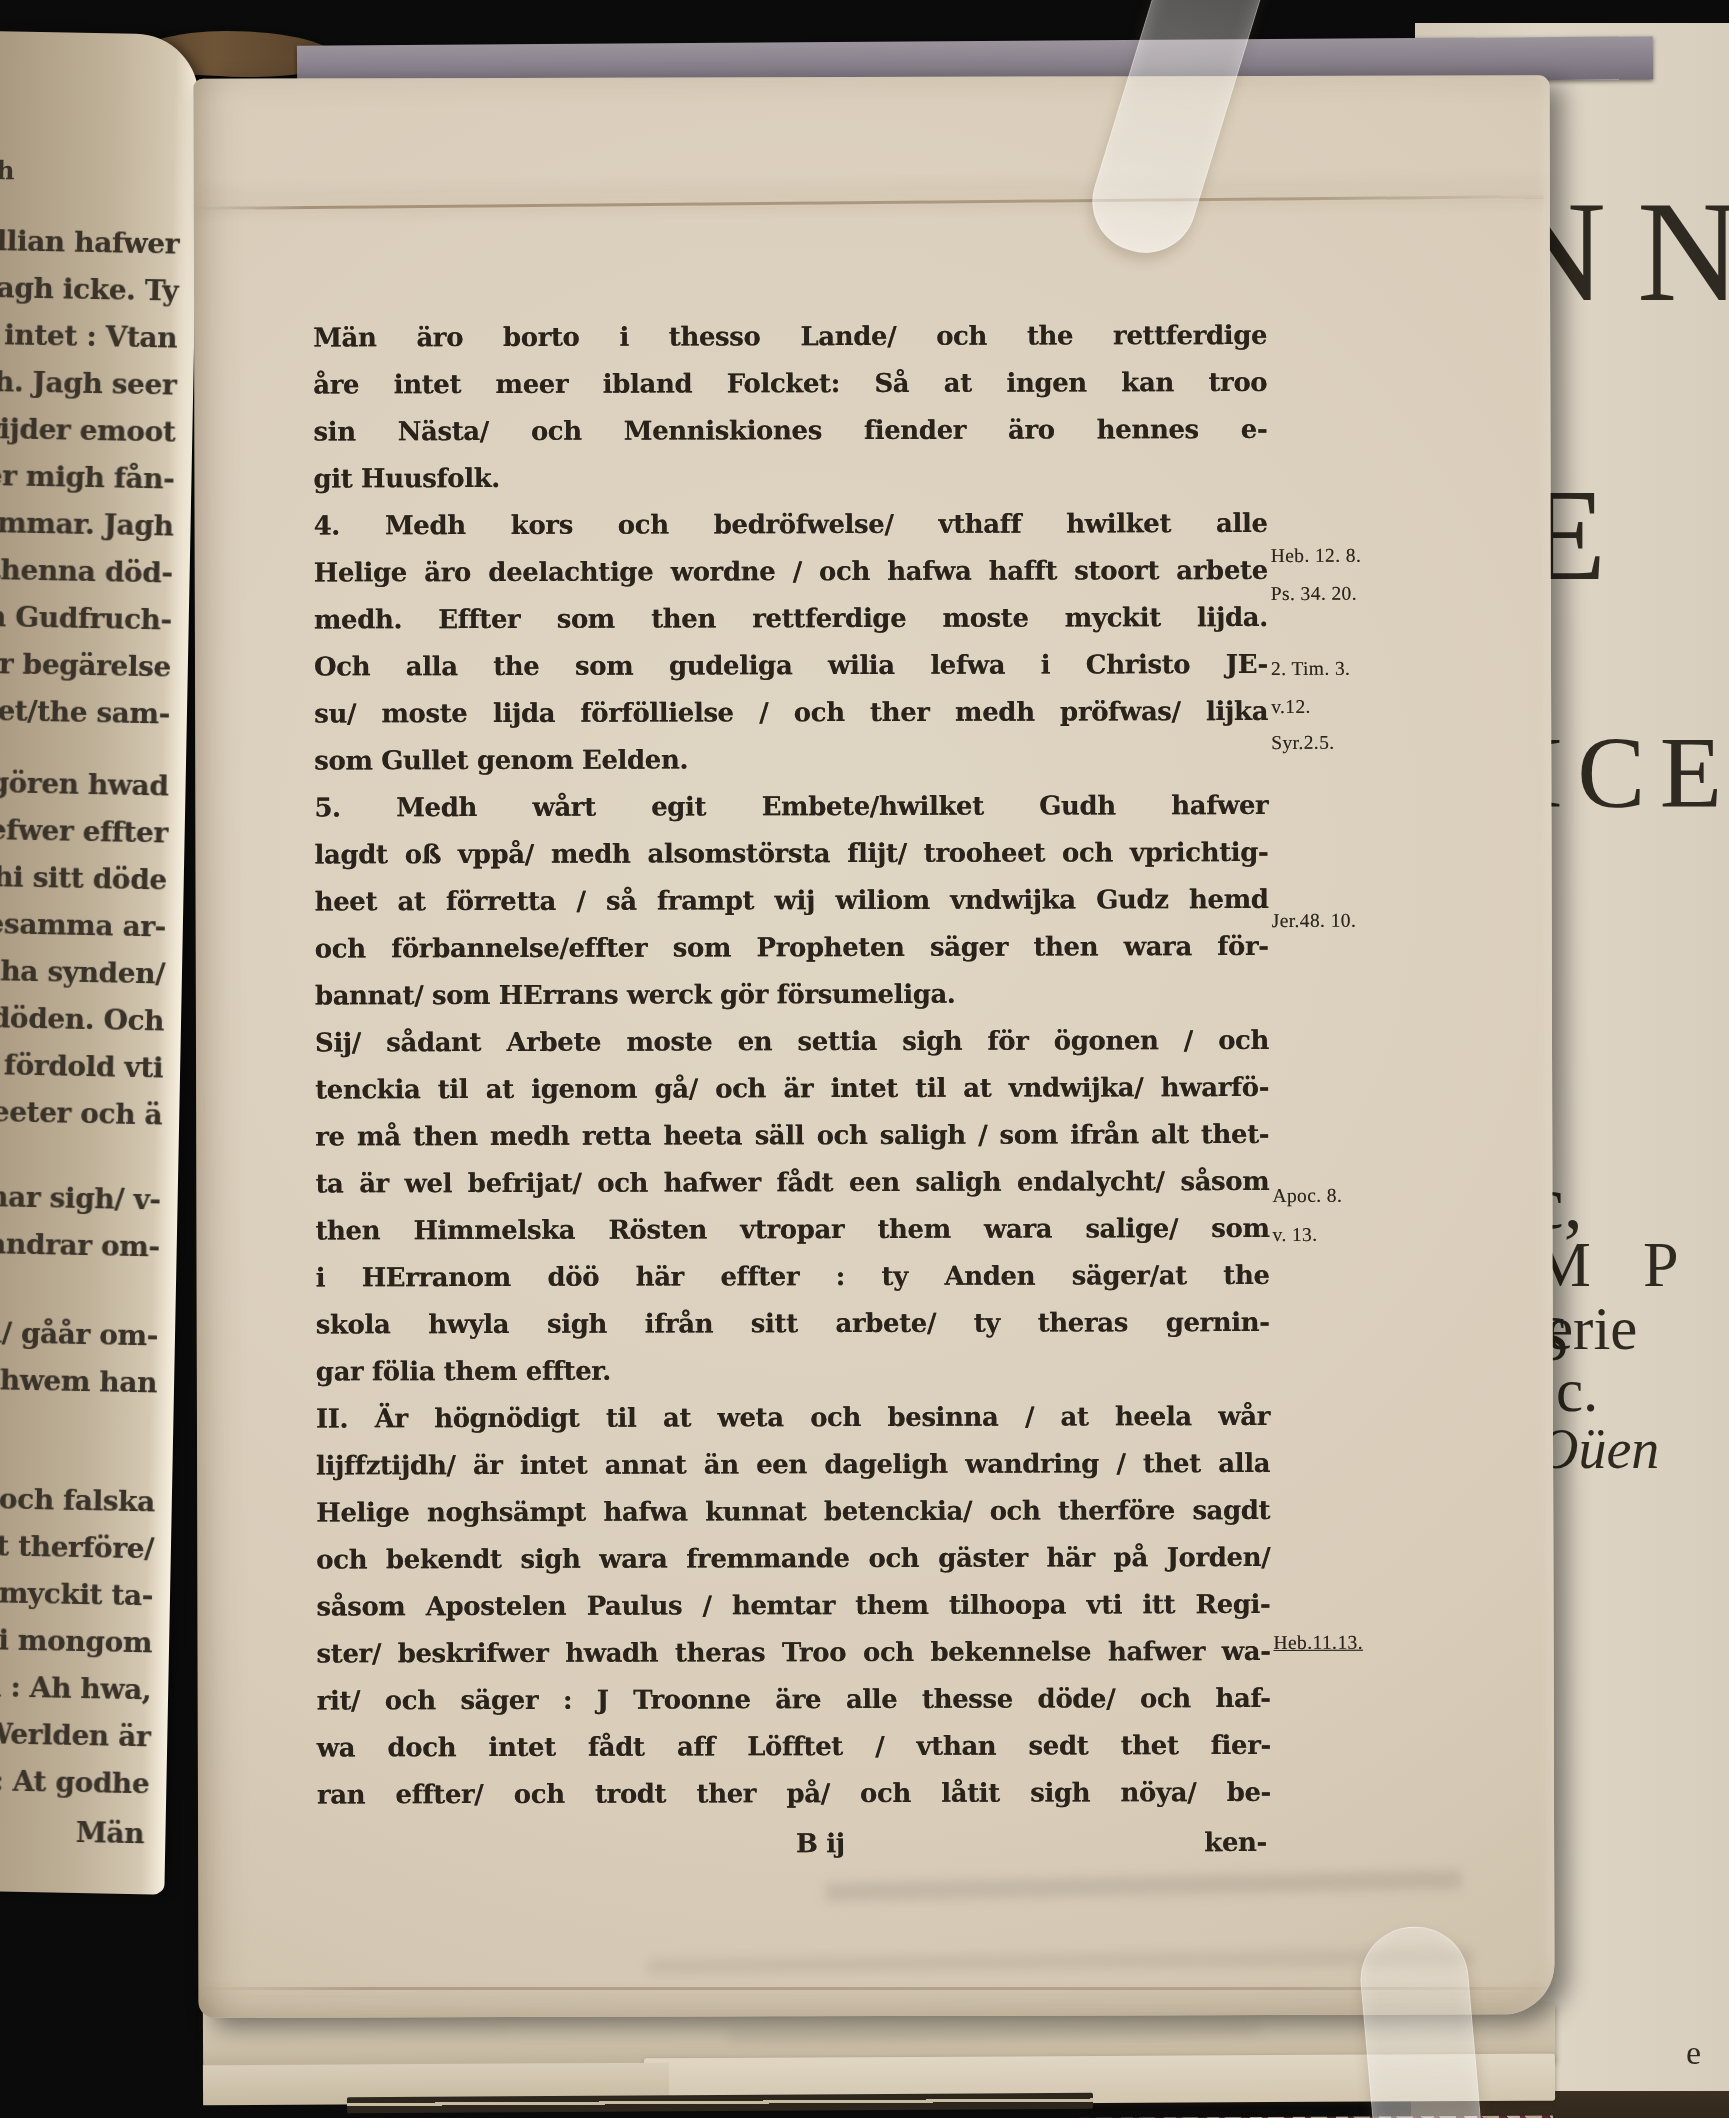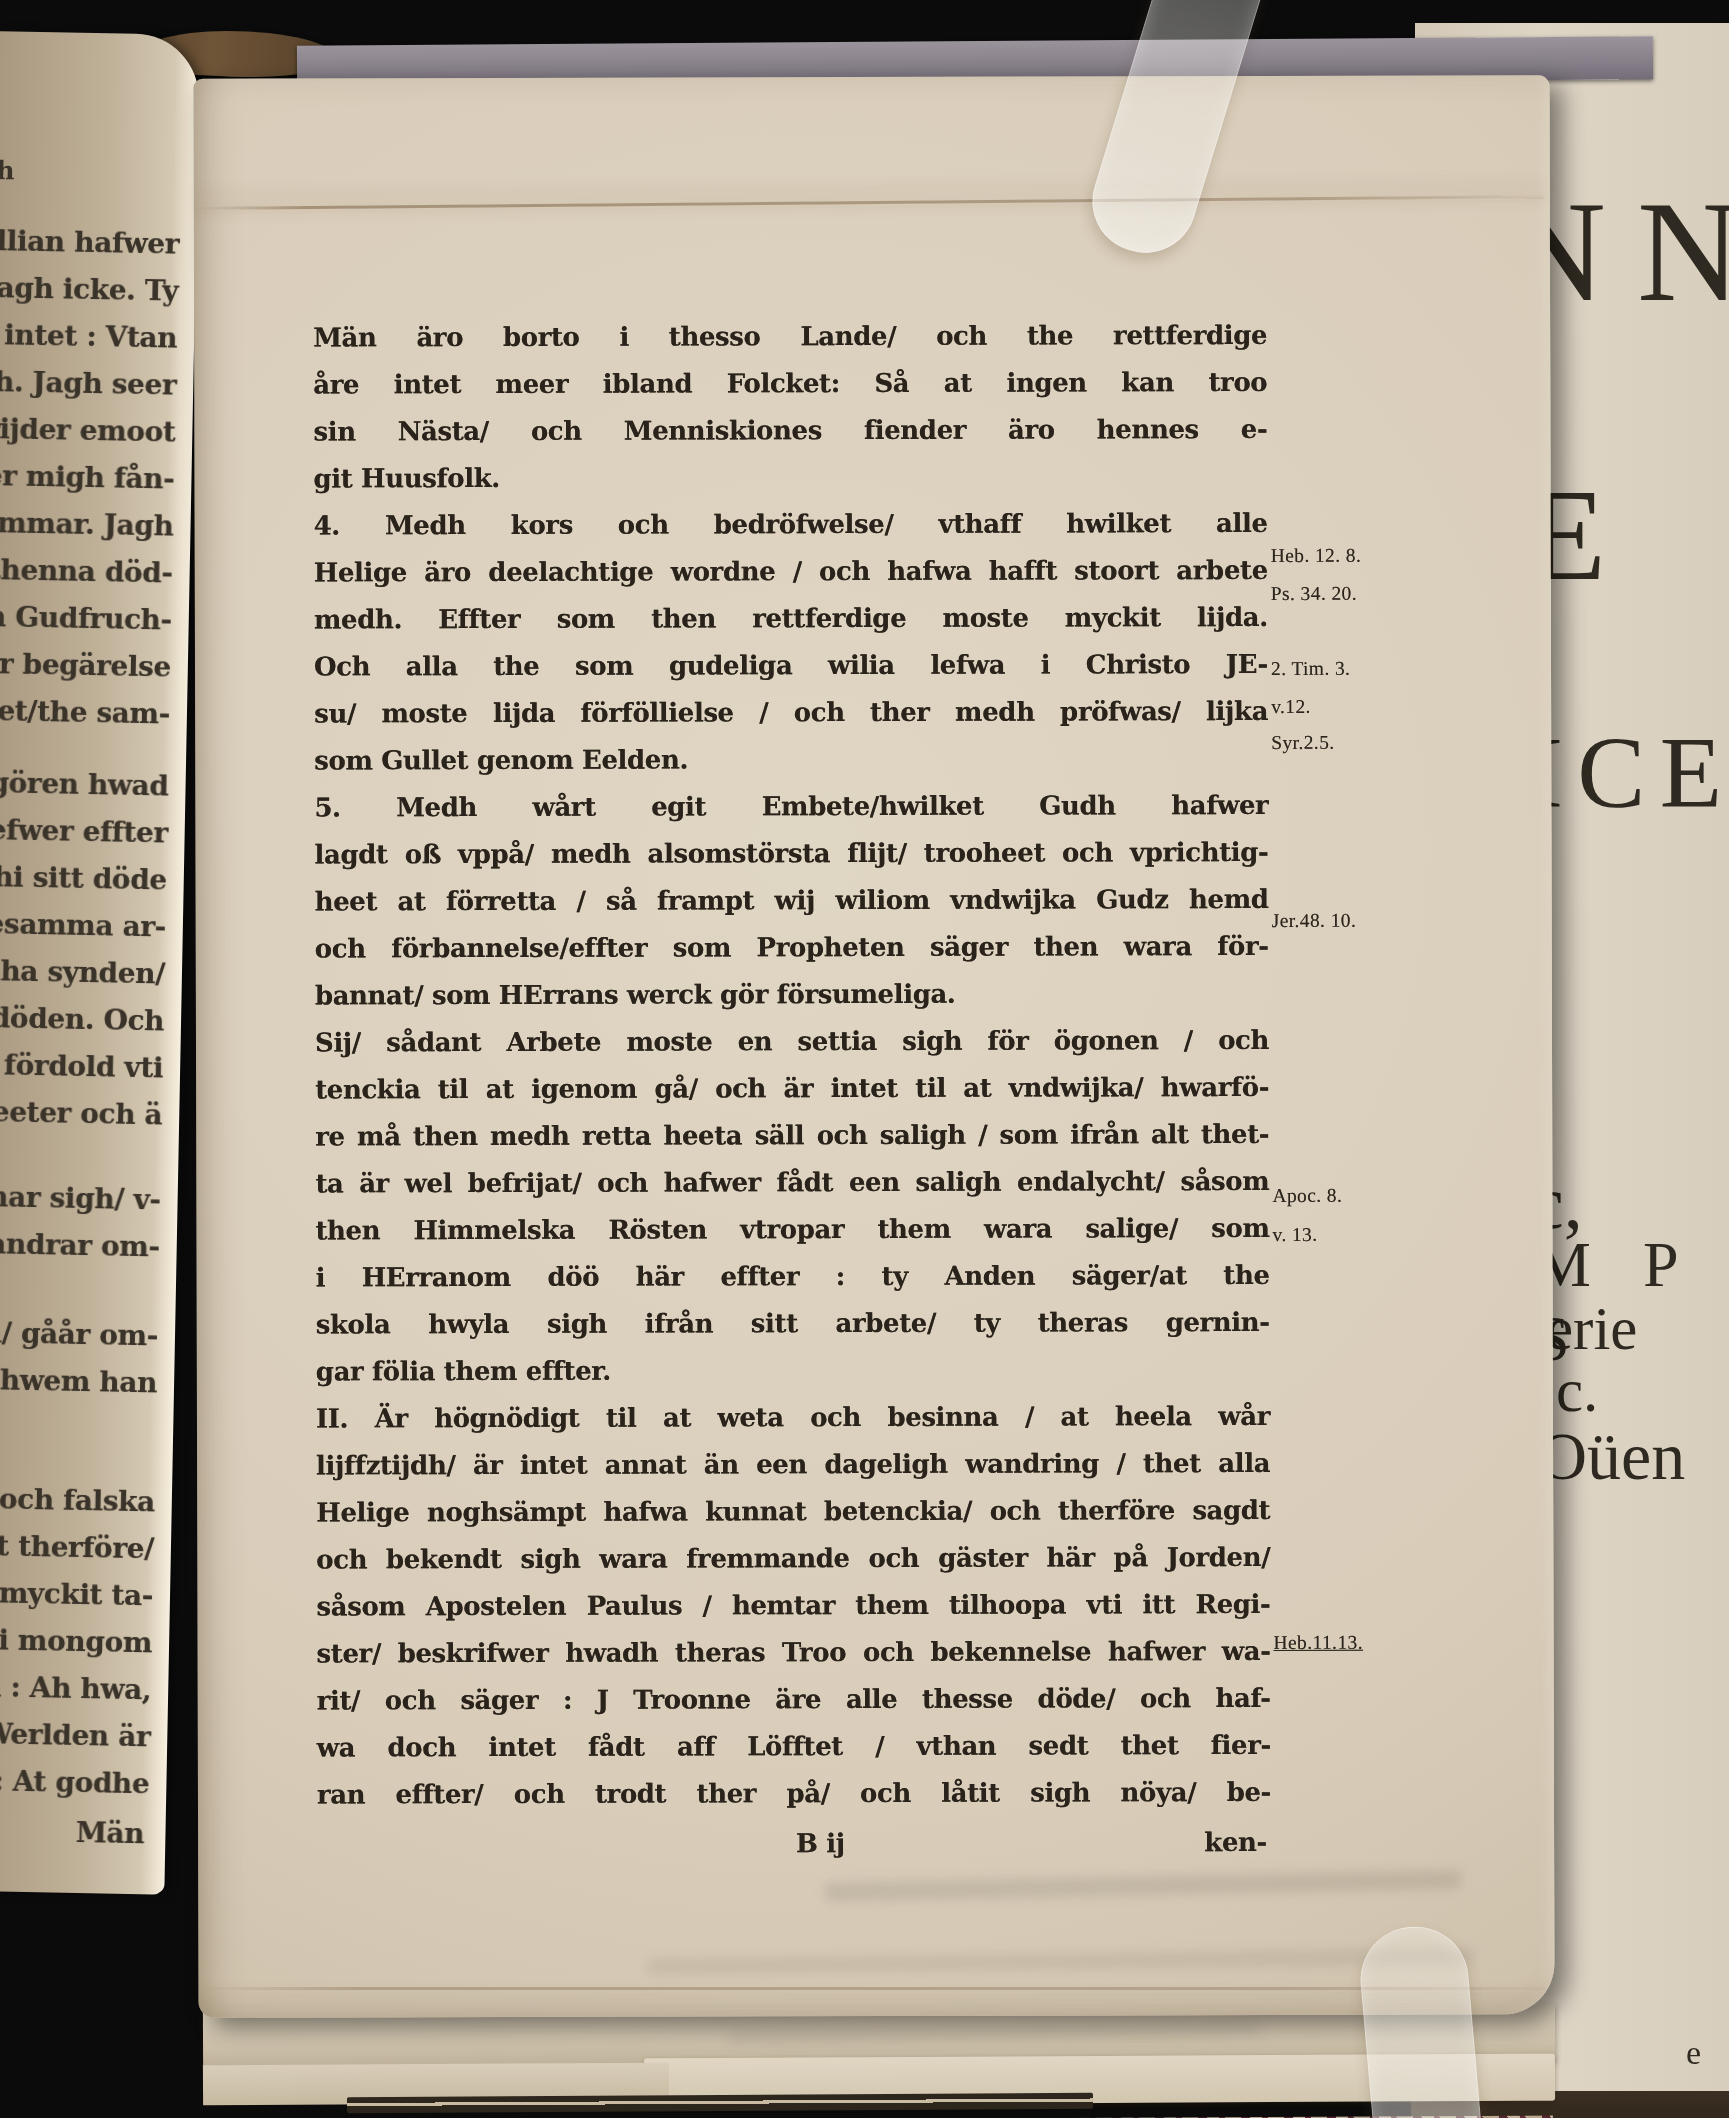--- a/index.html
+++ b/index.html
@@ -18,21 +18,21 @@
   .under-page .frag{position:absolute;color:#2f2a21;font-family:"Liberation Serif","DejaVu Serif",serif;}
   .fr-n1{left:87px;top:146px;font-size:144px;}
   .fr-n2{left:222px;top:146px;font-size:144px;}
   .fr-e1{left:111px;top:436px;font-size:131px;}
   .fr-ice{left:114px;top:691px;font-size:102px;letter-spacing:14.4px;}
   .fr-ne{left:127px;top:979px;font-size:106px;letter-spacing:6px;}
   .fr-cp{left:115px;top:1136px;font-size:76px;}
   .fr-mps{left:119px;top:1205px;font-size:64px;letter-spacing:18px;}
   .fr-erie{left:131px;top:1271px;font-size:61px;}
   .fr-c{left:141px;top:1333px;font-size:61px;}
-  .fr-ouen{left:123px;top:1394px;font-size:68px;}
+  .fr-ouen{left:123px;top:1394px;font-size:56px;font-style:italic;}
   .fr-dela{left:196px;top:1508px;font-size:64px;}
   .fr-es{left:271px;top:2011px;font-size:34px;}
   .board{position:absolute;left:1411px;top:2091px;width:318px;height:71px;z-index:1;
     background:linear-gradient(180deg,#3a2f22,#241c12);}
   
   .band1{position:absolute;left:203px;top:2006px;width:1352px;height:57px;z-index:2;
     background:linear-gradient(180deg,#d7ccb8,#cbbfa8 70%,#bfb199);transform:rotate(-.25deg);
     box-shadow:0 3.4px 6.8px rgba(40,30,15,.45);}
   .band2{position:absolute;left:644px;top:2056px;width:911px;height:47px;z-index:2;
     background:linear-gradient(180deg,#e0d6c3,#d2c6af);transform:rotate(-.3deg);

